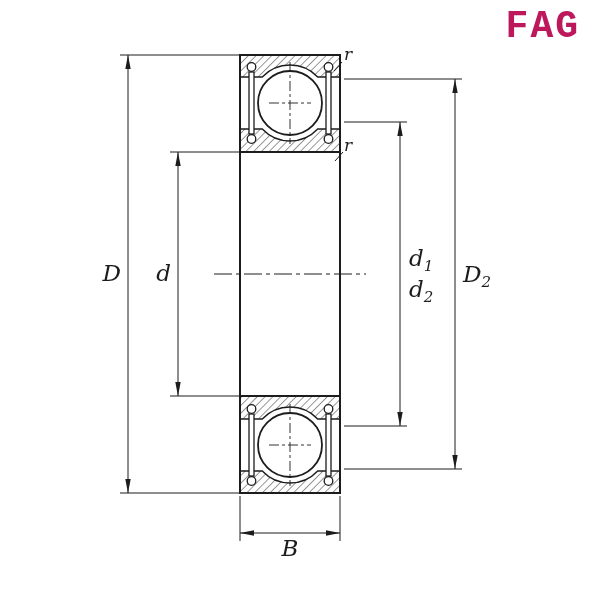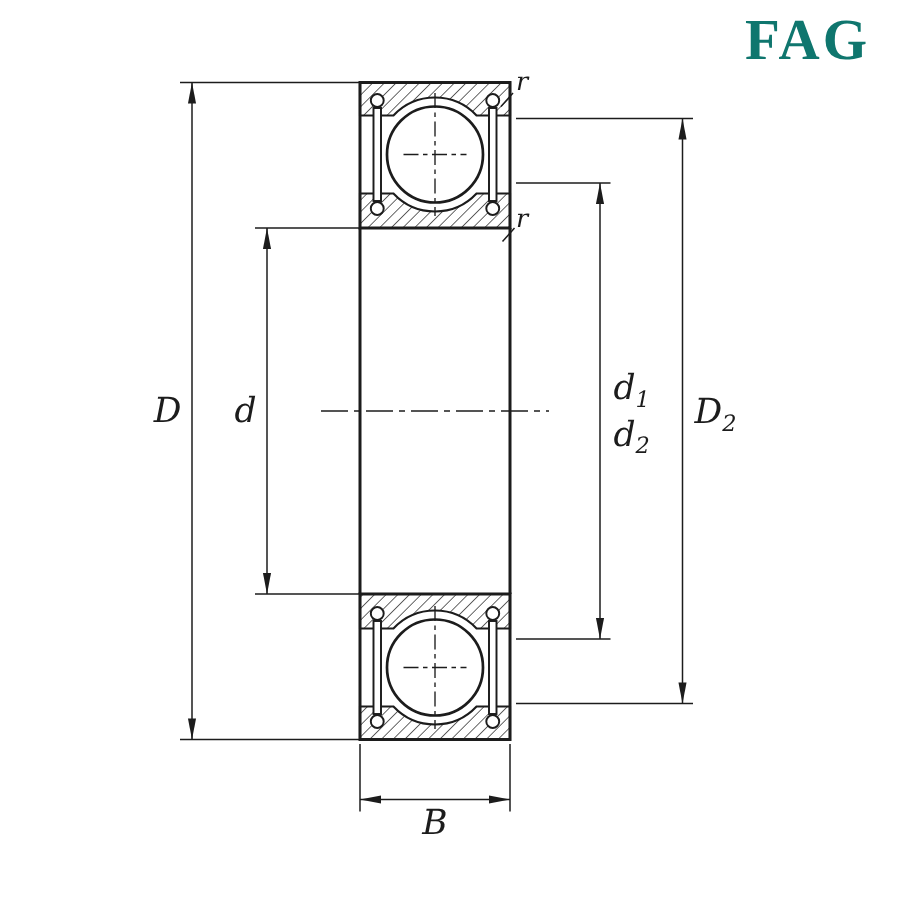--- a/index.html
+++ b/index.html
@@ -8,26 +8,26 @@
     width: 600px;
     height: 600px;
     background: #ffffff;
     overflow: hidden;
     font-family: "Liberation Sans", sans-serif;
   }
   .logo {
     position: absolute;
     top: 8px;
     right: 20px;
-    font-family: Liberation Serif, serif;
+    font-family: Liberation Mono, monospace;
     font-weight: bold;
     font-size: 38px;
     line-height: 1;
     letter-spacing: 2px;
-    color: #0f766e;
+    color: #be185d;
     transform: scaleY(1.02);
   }
   svg { position: absolute; top: 0; left: 0; }
   text {
     font-family: "DejaVu Serif", serif;
     font-style: italic;
     font-size: 23px;
     fill: #1c1c1c;
     stroke: none;
   }

